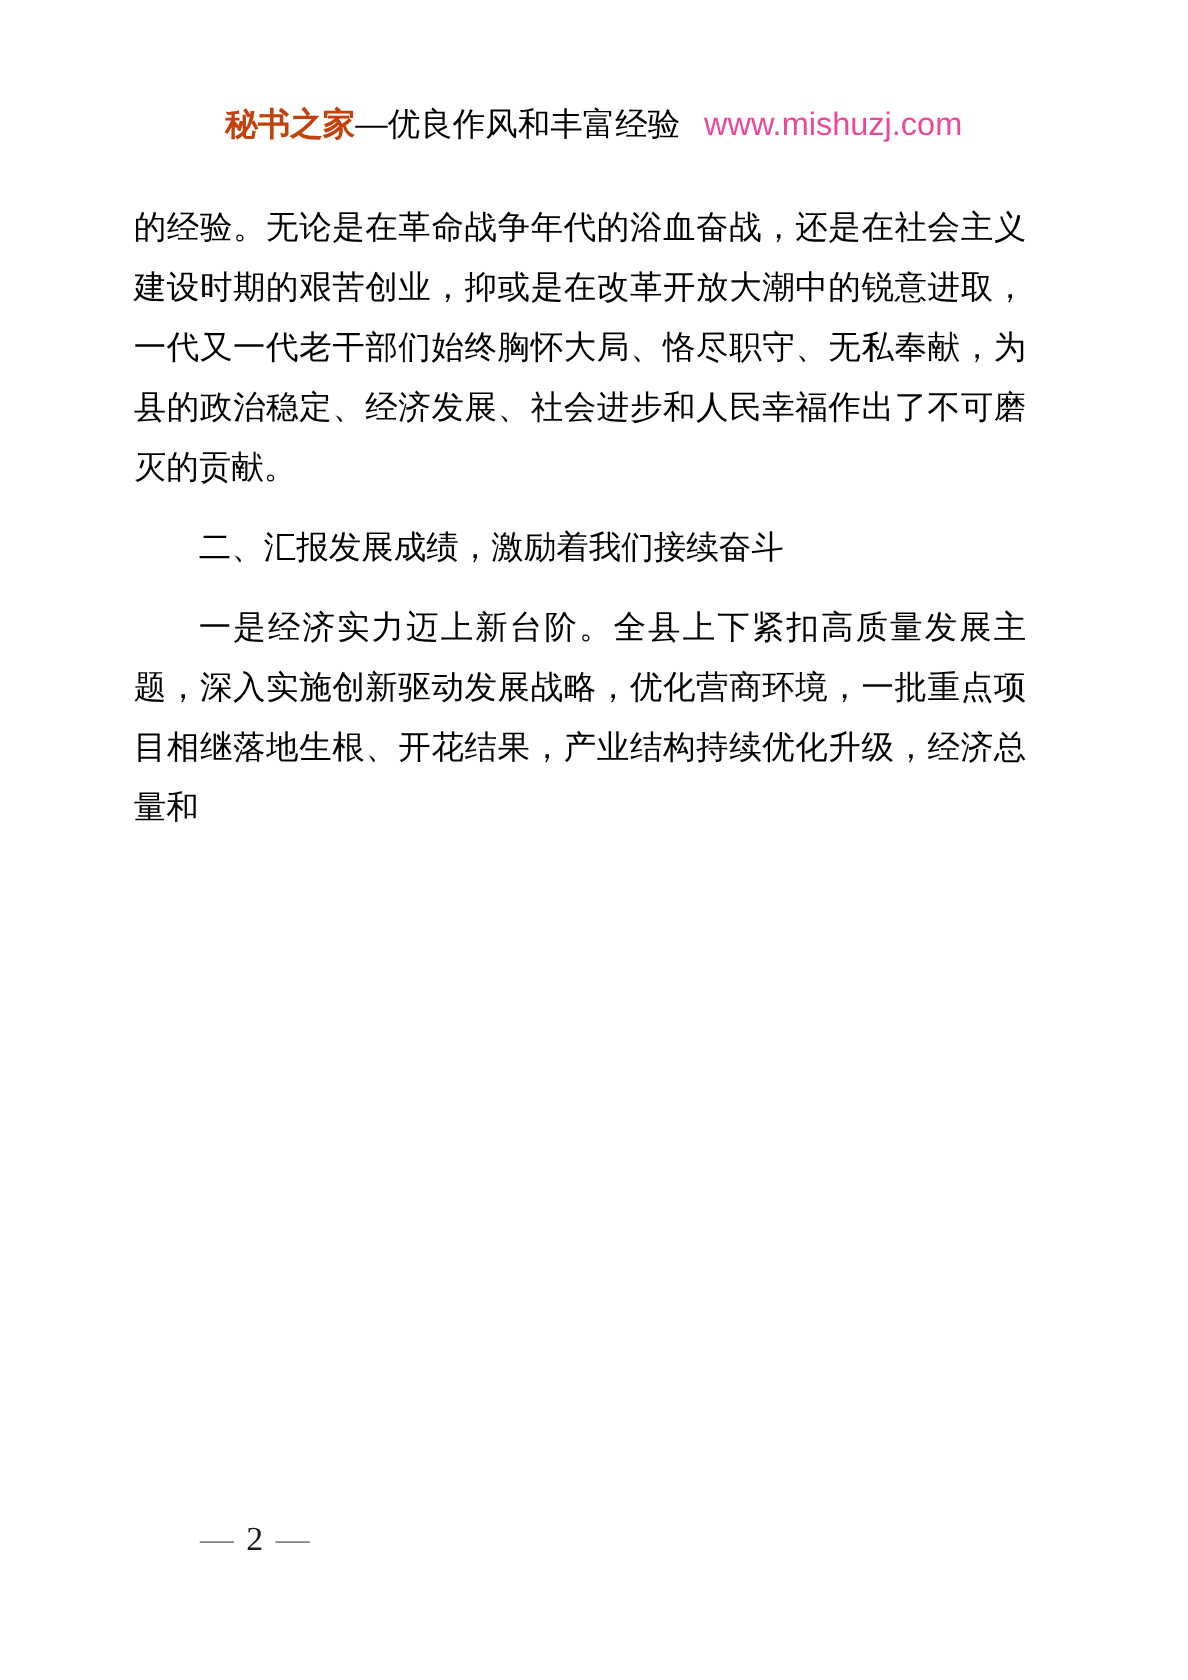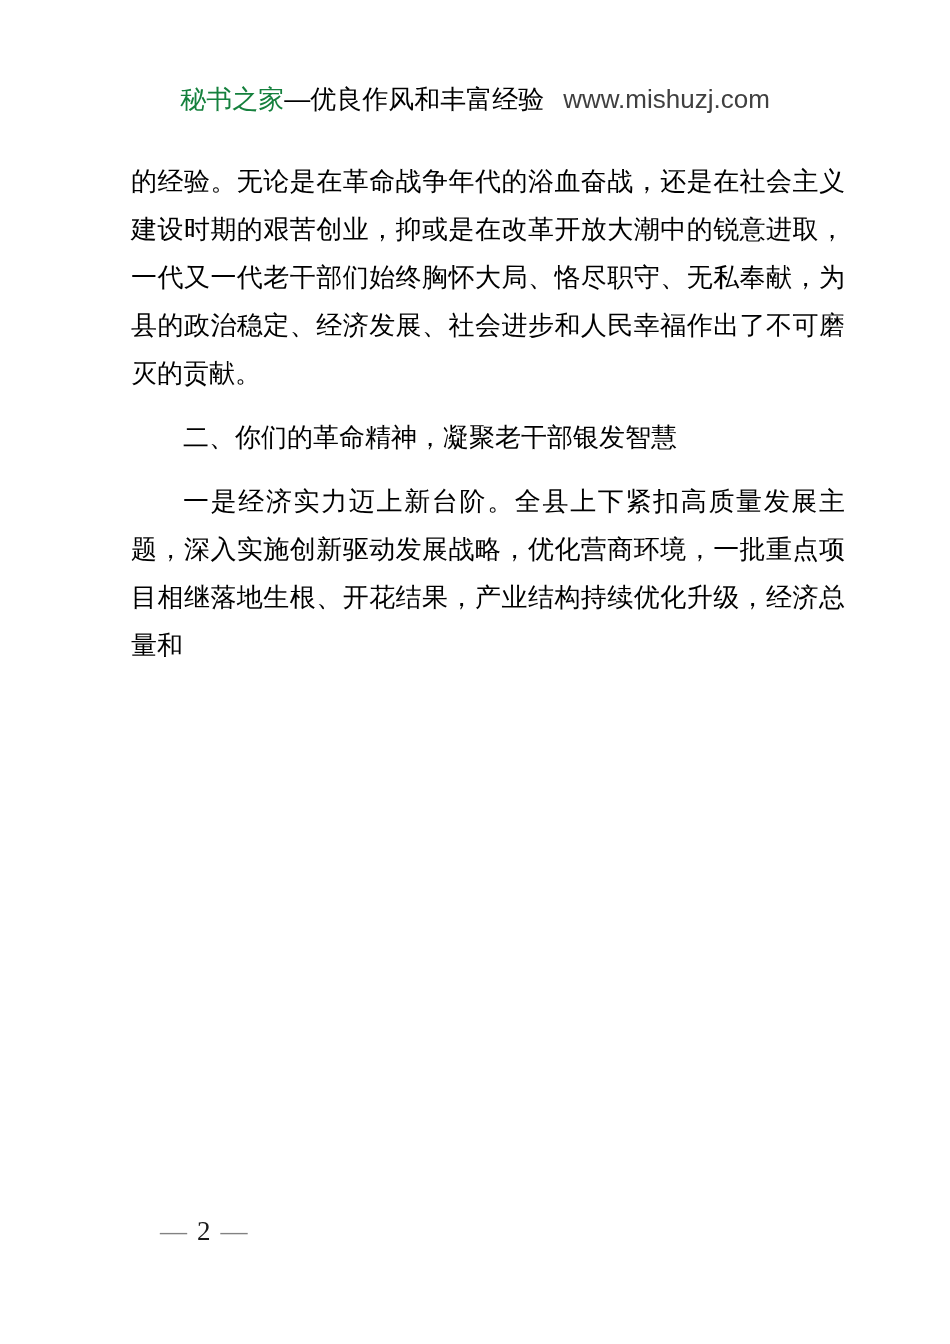--- a/index.html
+++ b/index.html
@@ -18,35 +18,35 @@
   .header {
     position: absolute;
     top: 82px;
     left: 0;
     width: 950px;
     text-align: center;
     font-size: 26px;
     white-space: nowrap;
   }
   .site-name {
-    color: #15803d;
-    font-weight: normal;
+    color: #c2410c;
+    font-weight: bold;
   }
   .separator, .tagline {
     color: #000000;
   }
   .url {
-    color: #404040;
+    color: #ec4899;
     text-decoration: none;
     margin-left: 19px;
   }
   .content {
     position: absolute;
     top: 157px;
-    left: 131px;
+    left: 107px;
     width: 714px;
     font-size: 26px;
     line-height: 48px;
     color: #000000;
     text-align: justify;
   }
   .para {
     margin: 0 0 16px 0;
   }
   .para.indent {
@@ -75,21 +75,21 @@
 <body>
 
 <div class="page">
 
   <div class="header">
     <span class="site-name">秘书之家</span><span class="separator">—</span><span class="tagline">优良作风和丰富经验</span><a class="url">www.mishuzj.com</a>
   </div>
 
   <div class="content">
     <p class="para">的经验。无论是在革命战争年代的浴血奋战，还是在社会主义建设时期的艰苦创业，抑或是在改革开放大潮中的锐意进取，一代又一代老干部们始终胸怀大局、恪尽职守、无私奉献，为县的政治稳定、经济发展、社会进步和人民幸福作出了不可磨灭的贡献。</p>
-    <p class="para indent">二、你们的革命精神，凝聚老干部银发智慧</p>
+    <p class="para indent">二、汇报发展成绩，激励着我们接续奋斗</p>
     <p class="para indent"><span class="bold-lead">一是</span><span>经济实力迈上新台阶。全县上下紧扣高质量发展主题，深入实施创新驱动发展战略，优化营商环境，一批重点项目相继落地生根、开花结果，产业结构持续优化升级，经济总量和</span></p>
   </div>
 
   <div class="footer">
     <span class="dash">—</span><span class="pagenum">2</span><span class="dash">—</span>
   </div>
 
 </div>
 
 </body></html>

